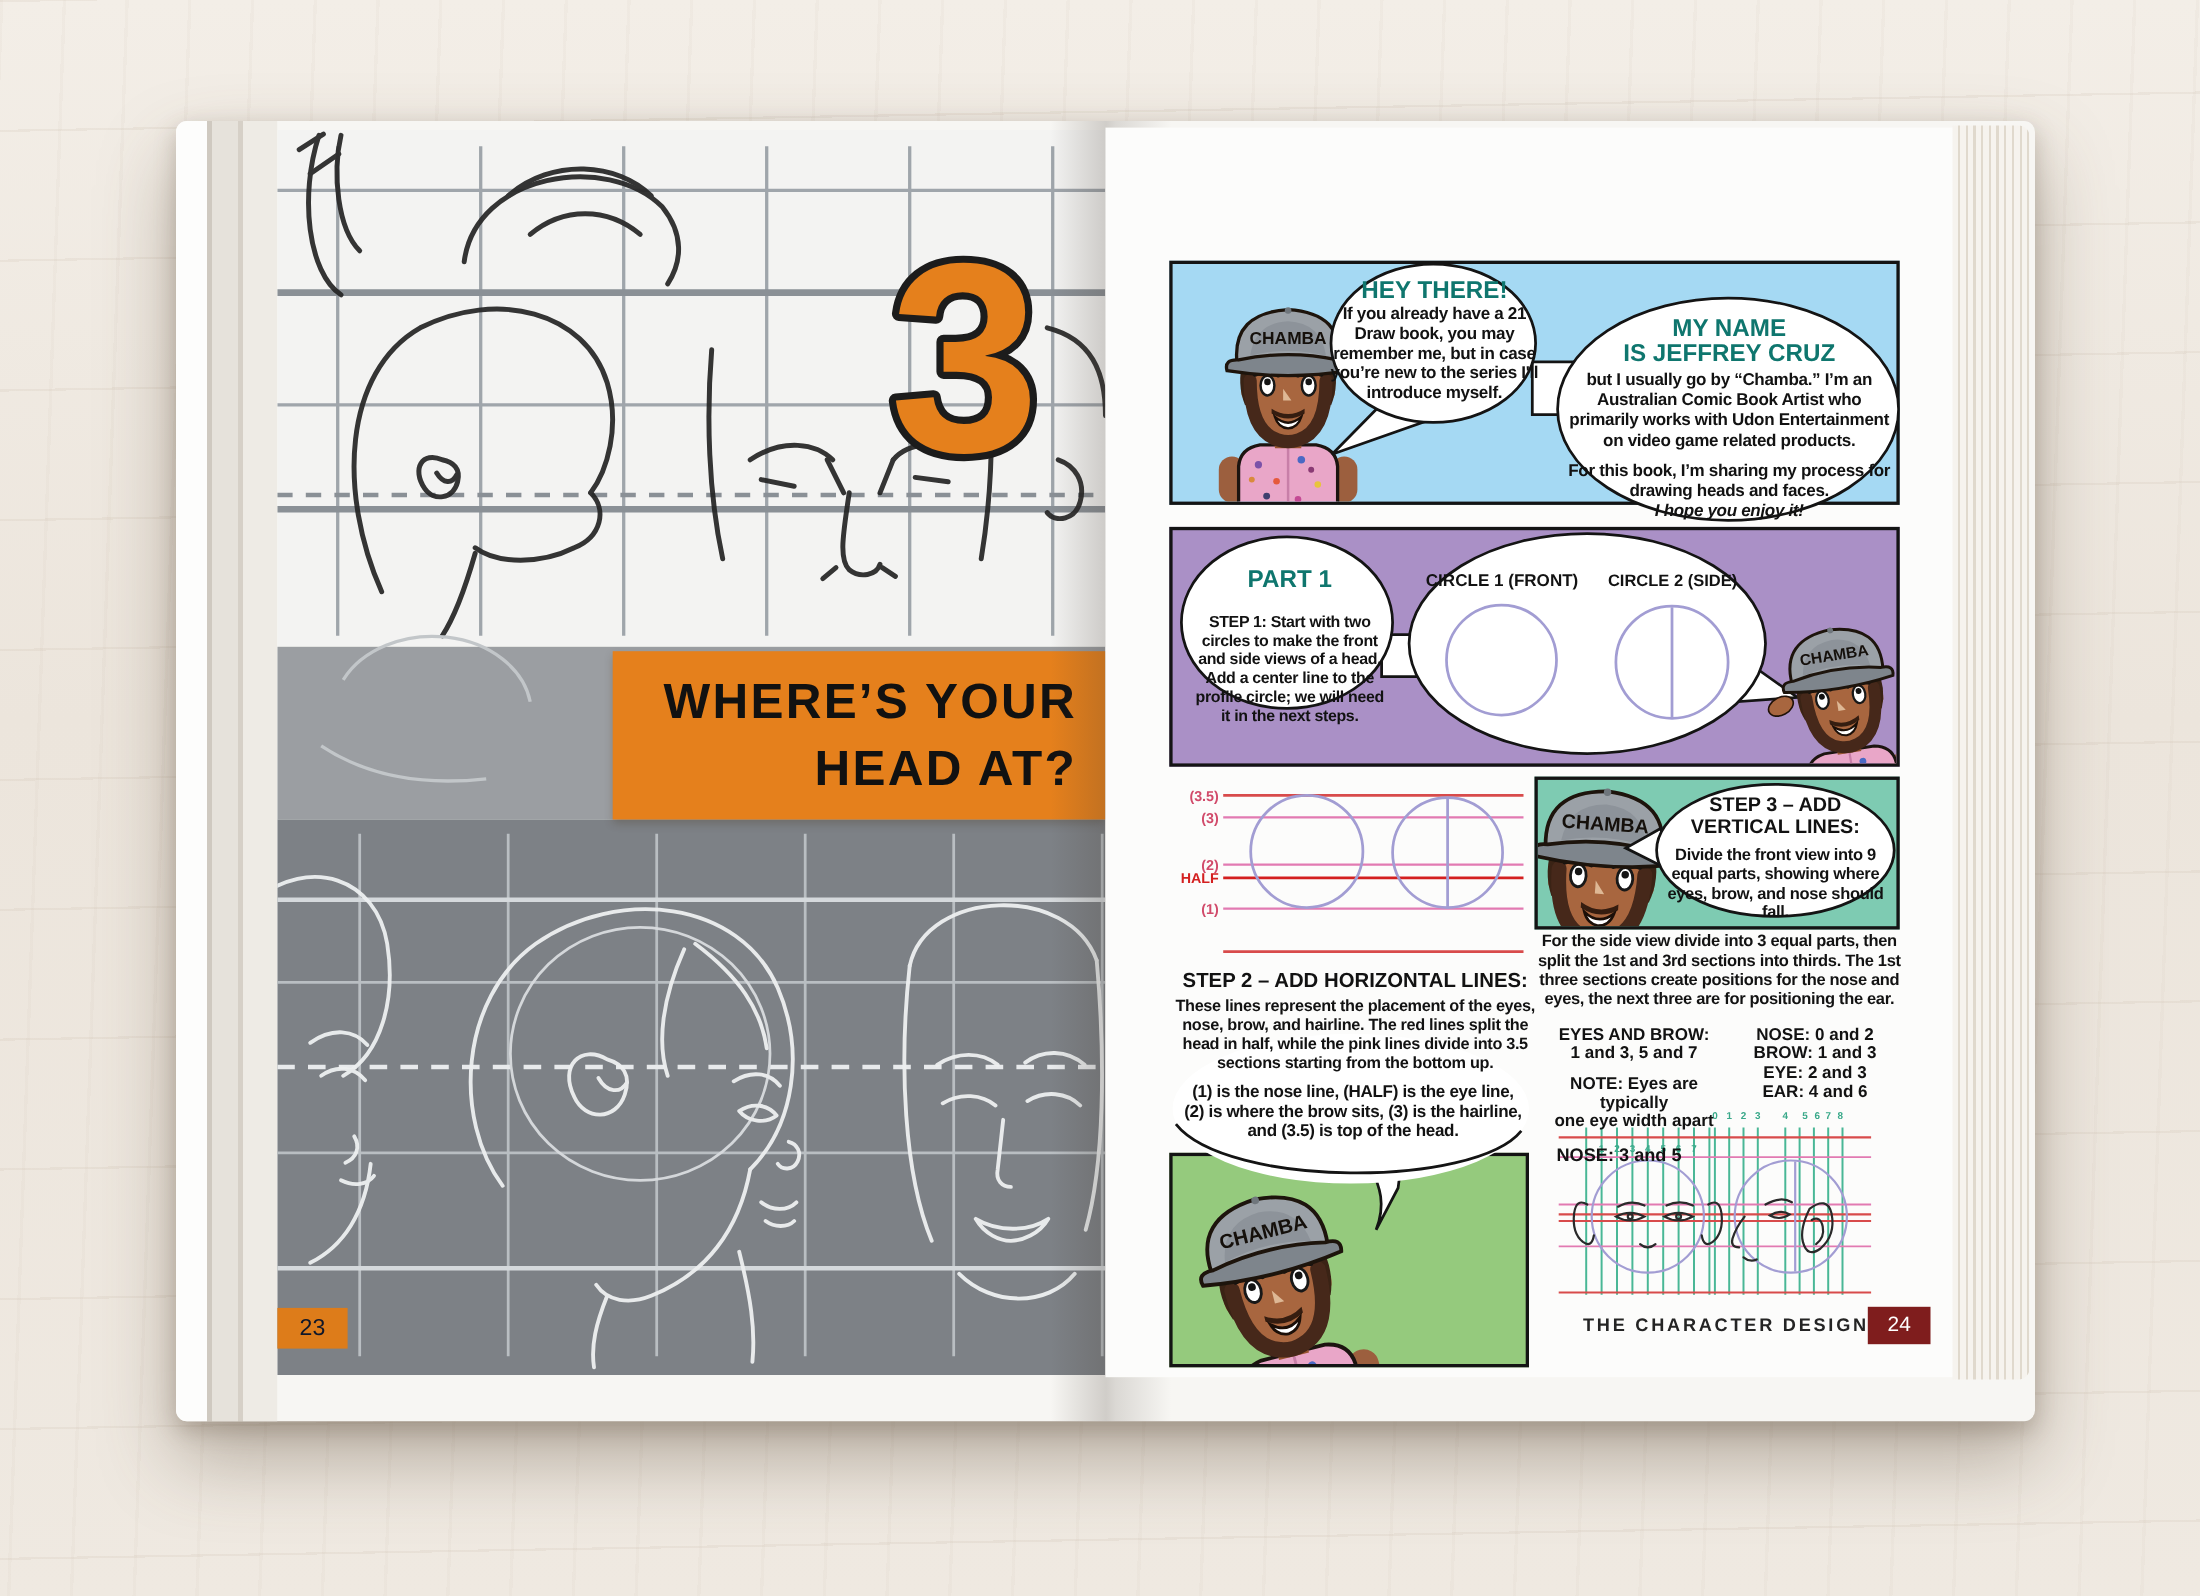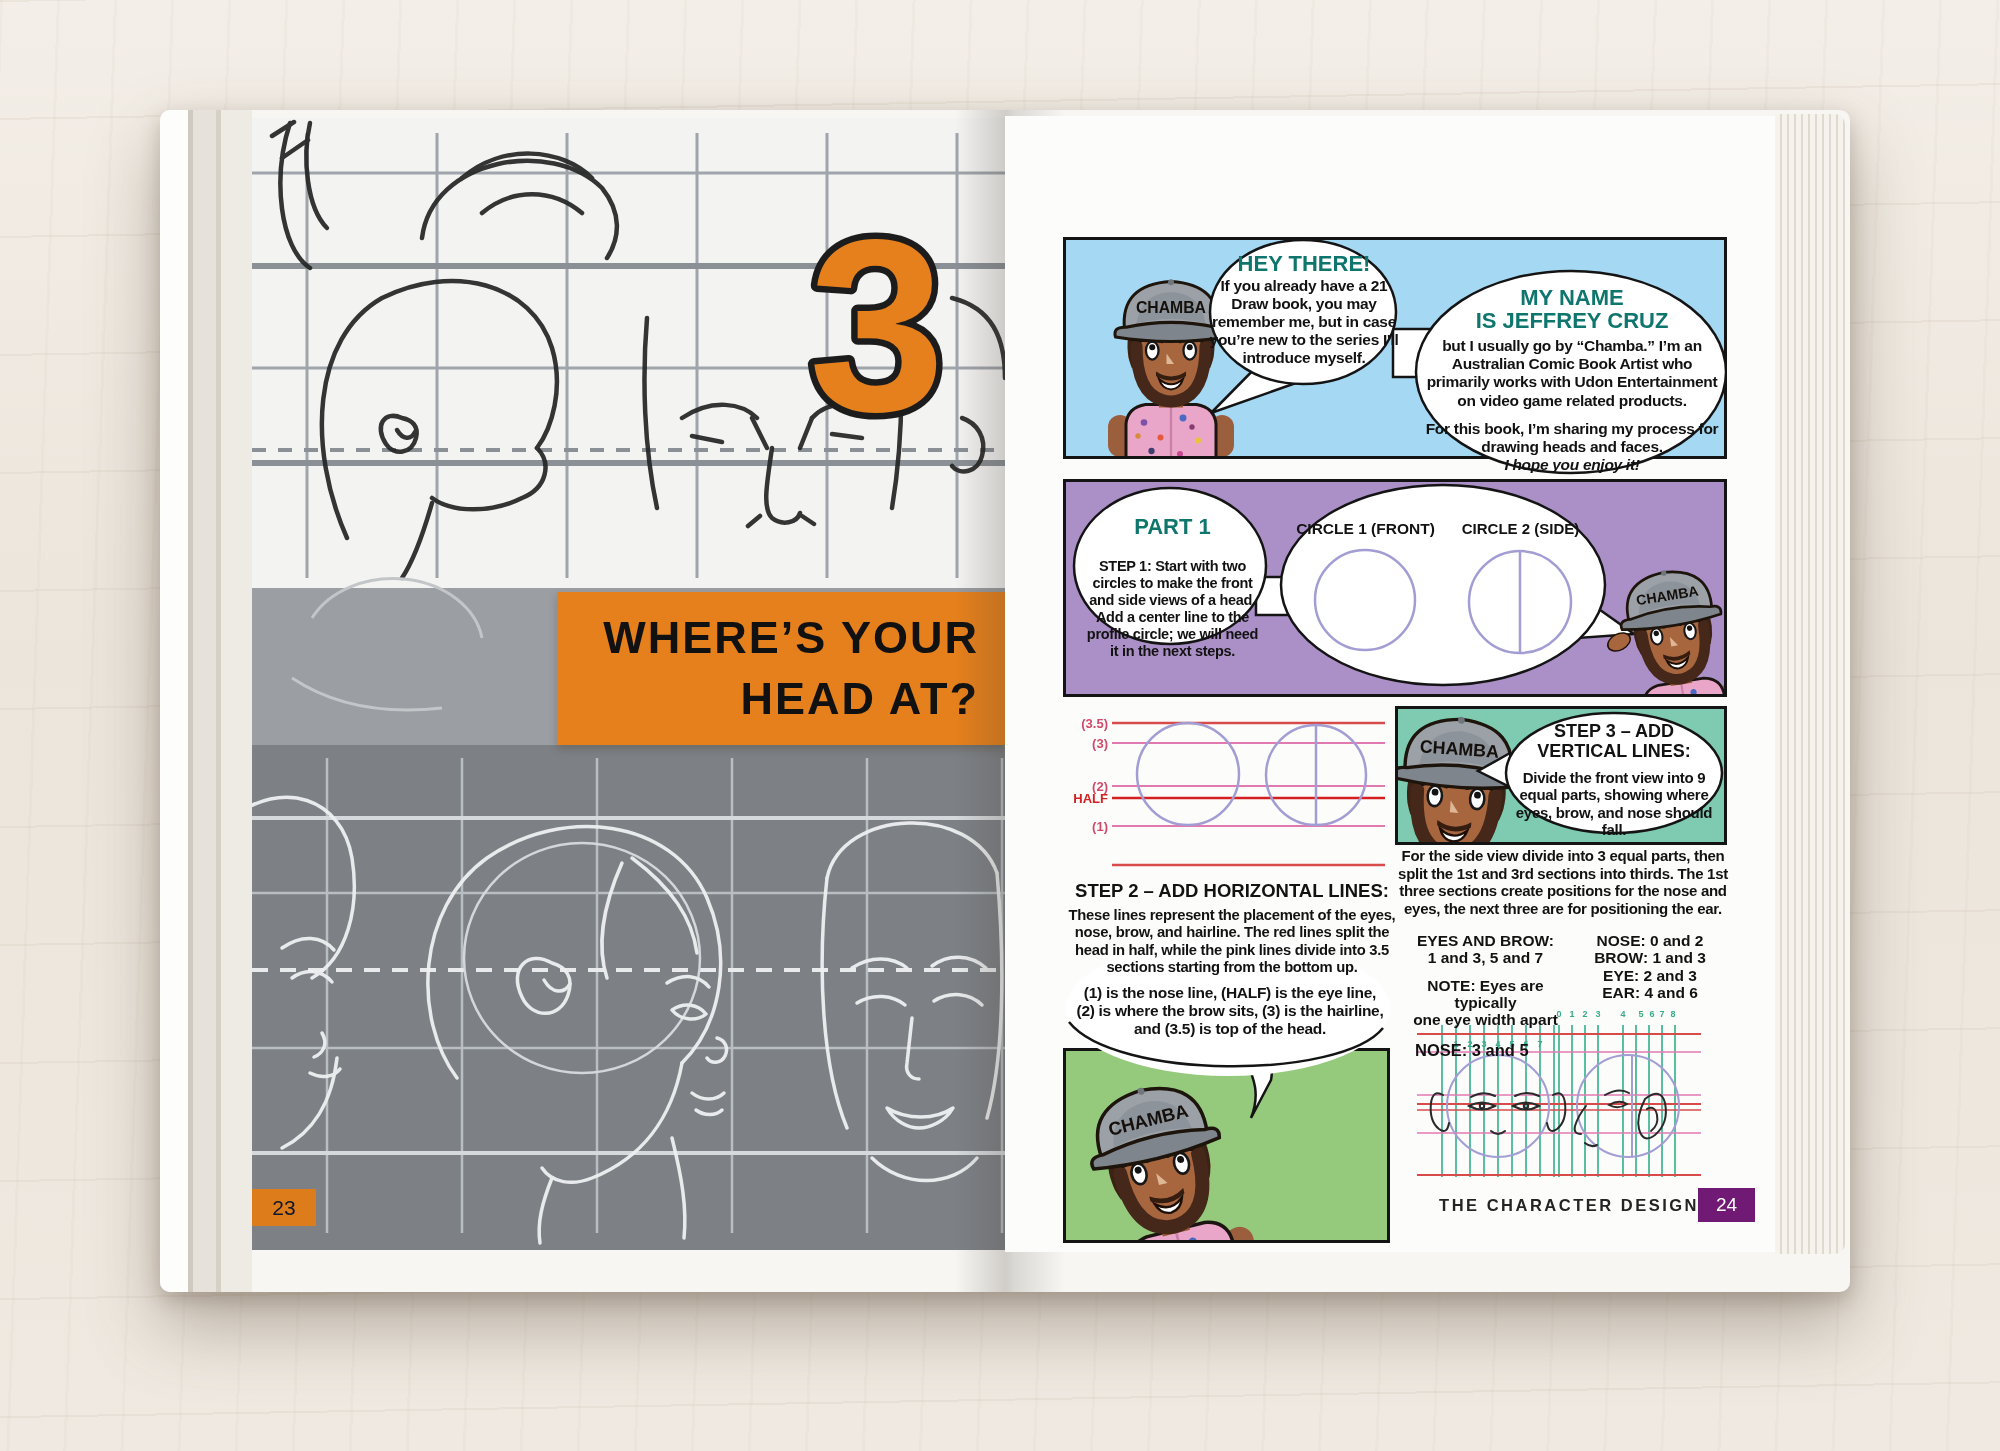--- a/index.html
+++ b/index.html
@@ -347,17 +347,17 @@
       <text x="185" y="14">3</text>
       <text x="210" y="14">4</text>
       <text x="228" y="14">5</text>
       <text x="239" y="14">6</text>
       <text x="249" y="14">7</text>
       <text x="260" y="14">8</text>
     </g>
   </svg>
 
   <div class="abs" style="left:1273px;top:1086px;width:300px;text-align:center;font-size:16.5px;letter-spacing:2.5px;font-weight:600;color:#242424;z-index:5;">THE CHARACTER DESIGNER</div>
-  <div class="abs" style="left:1538px;top:1078px;width:57px;height:34px;background:#701a75;color:#fff;font-size:19px;
+  <div class="abs" style="left:1538px;top:1078px;width:57px;height:34px;background:#7f1d1d;color:#fff;font-size:19px;
               display:flex;align-items:center;justify-content:center;z-index:5;">24</div>
 
 </div>
 </div>
 
 </body></html>

